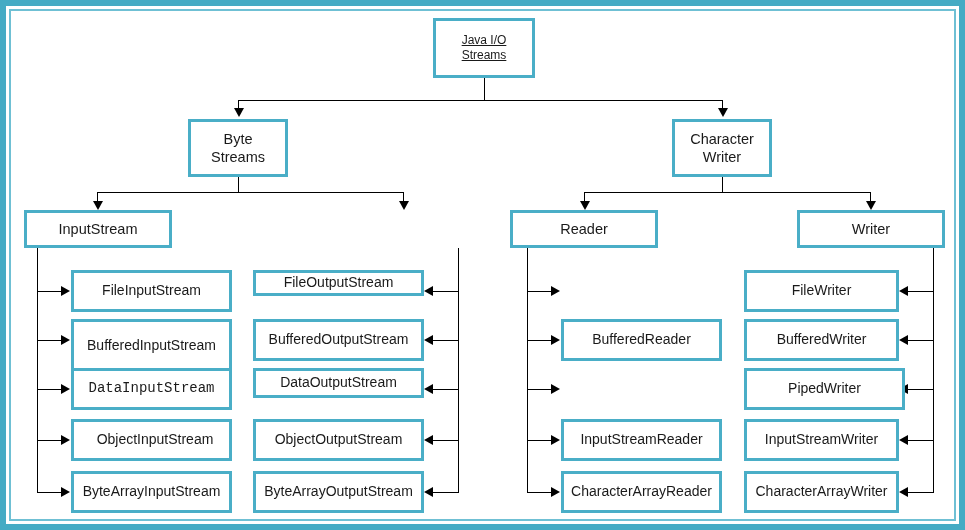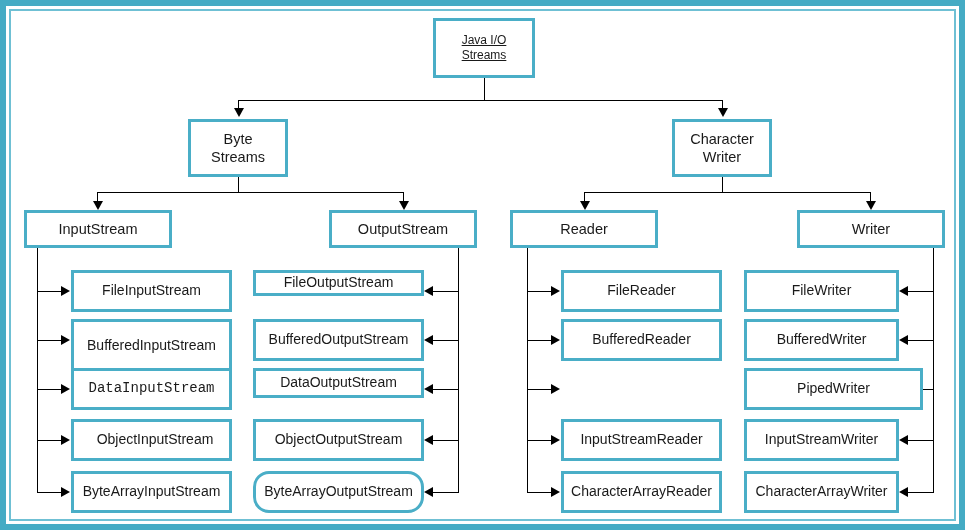--- a/index.html
+++ b/index.html
@@ -119,21 +119,20 @@
   <div class="arrow down" style="left:399px; top:201px;"></div>
 
   <div class="ln v" style="left:722px; top:177px; width:1px; height:15px;"></div>
   <div class="ln h" style="left:584px; top:192px; width:287px; height:1px;"></div>
   <div class="ln v" style="left:584px; top:192px; width:1px; height:12px;"></div>
   <div class="arrow down" style="left:580px; top:201px;"></div>
   <div class="ln v" style="left:870px; top:192px; width:1px; height:12px;"></div>
   <div class="arrow down" style="left:866px; top:201px;"></div>
 
   <div class="node lvl3" style="left:24px; top:210px; width:148px; height:38px;">InputStream</div>
-  <div class="node lvl3" style="left:329px; top:210px; width:148px; height:38px;">OutputStream</div>
   <div class="node lvl3" style="left:510px; top:210px; width:148px; height:38px;">Reader</div>
   <div class="node lvl3" style="left:797px; top:210px; width:148px; height:38px;">Writer</div>
 
   <div class="ln v" style="left:37px; top:248px; width:1px; height:244px;"></div>
 
   <div class="ln h" style="left:37px; top:291px; width:26px; height:1px;"></div>
   <div class="arrow right" style="left:61px; top:286px;"></div>
   <div class="node leaf" style="left:71px; top:270px; width:161px; height:42px;">FileInputStream</div>
 
   <div class="ln h" style="left:37px; top:340px; width:26px; height:1px;"></div>
@@ -165,27 +164,26 @@
   <div class="ln h" style="left:433px; top:389px; width:26px; height:1px;"></div>
   <div class="arrow left" style="left:424px; top:384px;"></div>
   <div class="node leaf" style="left:253px; top:368px; width:171px; height:30px;">DataOutputStream</div>
 
   <div class="ln h" style="left:433px; top:440px; width:26px; height:1px;"></div>
   <div class="arrow left" style="left:424px; top:435px;"></div>
   <div class="node leaf" style="left:253px; top:419px; width:171px; height:42px;">ObjectOutputStream</div>
 
   <div class="ln h" style="left:433px; top:492px; width:26px; height:1px;"></div>
   <div class="arrow left" style="left:424px; top:487px;"></div>
-  <div class="node leaf" style="left:253px; top:471px; width:171px; height:42px;border-radius:16px;">ByteArrayOutputStream</div>
+  <div class="node leaf" style="left:253px; top:471px; width:171px; height:42px;">ByteArrayOutputStream</div>
 
   <div class="ln v" style="left:527px; top:248px; width:1px; height:244px;"></div>
 
   <div class="ln h" style="left:527px; top:291px; width:26px; height:1px;"></div>
   <div class="arrow right" style="left:551px; top:286px;"></div>
-  <div class="node leaf" style="left:561px; top:270px; width:161px; height:42px;">FileReader</div>
 
   <div class="ln h" style="left:527px; top:340px; width:26px; height:1px;"></div>
   <div class="arrow right" style="left:551px; top:335px;"></div>
   <div class="node leaf" style="left:561px; top:319px; width:161px; height:42px;">BufferedReader</div>
 
   <div class="ln h" style="left:527px; top:389px; width:26px; height:1px;"></div>
   <div class="arrow right" style="left:551px; top:384px;"></div>
 
   <div class="ln h" style="left:527px; top:440px; width:26px; height:1px;"></div>
   <div class="arrow right" style="left:551px; top:435px;"></div>
@@ -200,21 +198,21 @@
   <div class="ln h" style="left:908px; top:291px; width:26px; height:1px;"></div>
   <div class="arrow left" style="left:899px; top:286px;"></div>
   <div class="node leaf" style="left:744px; top:270px; width:155px; height:42px;">FileWriter</div>
 
   <div class="ln h" style="left:908px; top:340px; width:26px; height:1px;"></div>
   <div class="arrow left" style="left:899px; top:335px;"></div>
   <div class="node leaf" style="left:744px; top:319px; width:155px; height:42px;">BufferedWriter</div>
 
   <div class="ln h" style="left:908px; top:389px; width:26px; height:1px;"></div>
   <div class="arrow left" style="left:899px; top:384px;"></div>
-  <div class="node leaf" style="left:744px; top:368px; width:179px; height:42px;">PipedWriter</div>
+  <div class="node leaf" style="left:744px; top:368px; width:161px; height:42px;">PipedWriter</div>
 
   <div class="ln h" style="left:908px; top:440px; width:26px; height:1px;"></div>
   <div class="arrow left" style="left:899px; top:435px;"></div>
   <div class="node leaf" style="left:744px; top:419px; width:155px; height:42px;">InputStreamWriter</div>
 
   <div class="ln h" style="left:908px; top:492px; width:26px; height:1px;"></div>
   <div class="arrow left" style="left:899px; top:487px;"></div>
   <div class="node leaf" style="left:744px; top:471px; width:155px; height:42px;">CharacterArrayWriter</div>
 
 </div>

